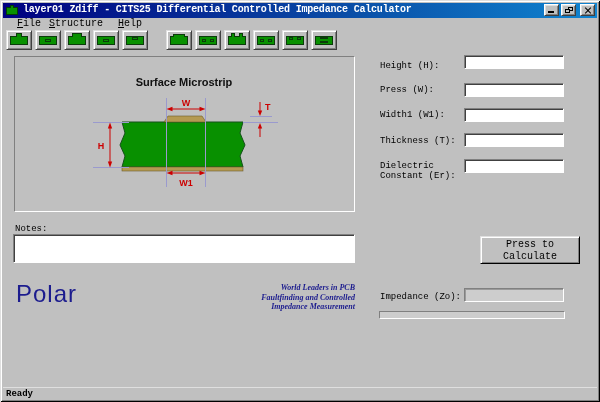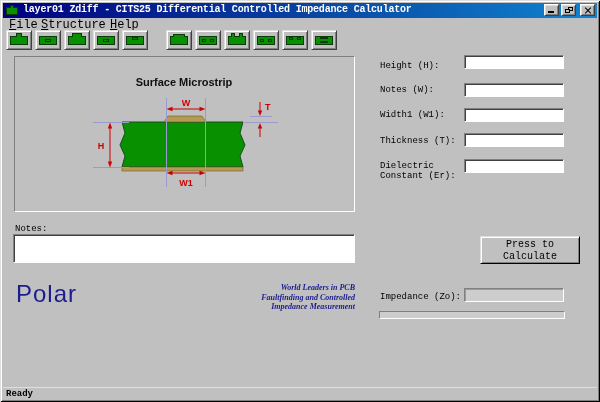--- a/index.html
+++ b/index.html
@@ -33,21 +33,21 @@
   .wbtn { position:relative; width:15px; height:12px; background:#c0c0c0;
     border:1px solid; border-color:#fff #404040 #404040 #fff;
     box-shadow: inset 1px 1px 0 #dfdfdf, inset -1px -1px 0 #808080; }
   .wbtn.close { margin-left:2px; }
   .g-min { position:absolute; left:3px; bottom:2px; width:6px; height:2px; background:#000; }
   .g-rst-b { position:absolute; left:6px; top:2px; width:5px; height:4px; border:1px solid #000; }
   .g-rst-f { position:absolute; left:3px; top:4px; width:5px; height:4px; border:1px solid #000; background:#c0c0c0; }
   .g-x1,.g-x2 { position:absolute; left:3px; top:5px; width:8px; height:1px; background:#000; }
   .g-x1 { transform:rotate(45deg); } .g-x2 { transform:rotate(-45deg); }
   
-  .menubar { position:absolute; left:3px; top:18px; right:3px; height:12px; font-size:12px; }
+  .menubar { position:absolute; left:11px; top:18px; right:3px; height:12px; font-size:10px; }
   .menu-item { position:absolute; top:0; color:#000; }
   .menu-item u { text-decoration:underline; }
   
   .toolbar { position:absolute; left:3px; top:29px; right:3px; height:23px; }
   .tbtn { position:absolute; top:1px; width:26px; height:20px; background:#c0c0c0;
     border:1px solid; border-color:#dfdfdf #404040 #404040 #dfdfdf;
     box-shadow: inset 1px 1px 0 #fff, inset -1px -1px 0 #808080; }
   .slab { position:absolute; left:3px; top:5px; width:18px; height:9px;
     background:#089000; border:1px solid #0b3b0b; display:block; }
   .slab i { position:absolute; background:#089000; border:1px solid #0b3b0b; display:block; }
@@ -248,21 +248,21 @@
     
   </div>
   <div class="tagline" style="color:#1c1c8e">
     <div>World Leaders in PCB</div>
     <div>Faultfinding and Controlled</div>
     <div>Impedance Measurement</div>
   </div>
 
   <span class="flabel" style="top:61px">Height (H):</span>
   <input class="tbox sunken" style="top: 55px;" value="">
-  <span class="flabel" style="top:85px">Notes (W):</span>
+  <span class="flabel" style="top:85px">Press (W):</span>
   <input class="tbox sunken" style="top: 83px;" value="">
   <span class="flabel" style="top:110px">Width1 (W1):</span>
   <input class="tbox sunken" style="top: 108px;" value="">
   <span class="flabel" style="top:136px">Thickness (T):</span>
   <input class="tbox sunken" style="top: 133px;" value="">
   <span class="flabel" style="top:161px">
     <span style="display:block">Dielectric</span>
     <span style="display:block">Constant (Er):</span>
   </span>
   <input class="tbox sunken" style="top: 159px;" value="">

